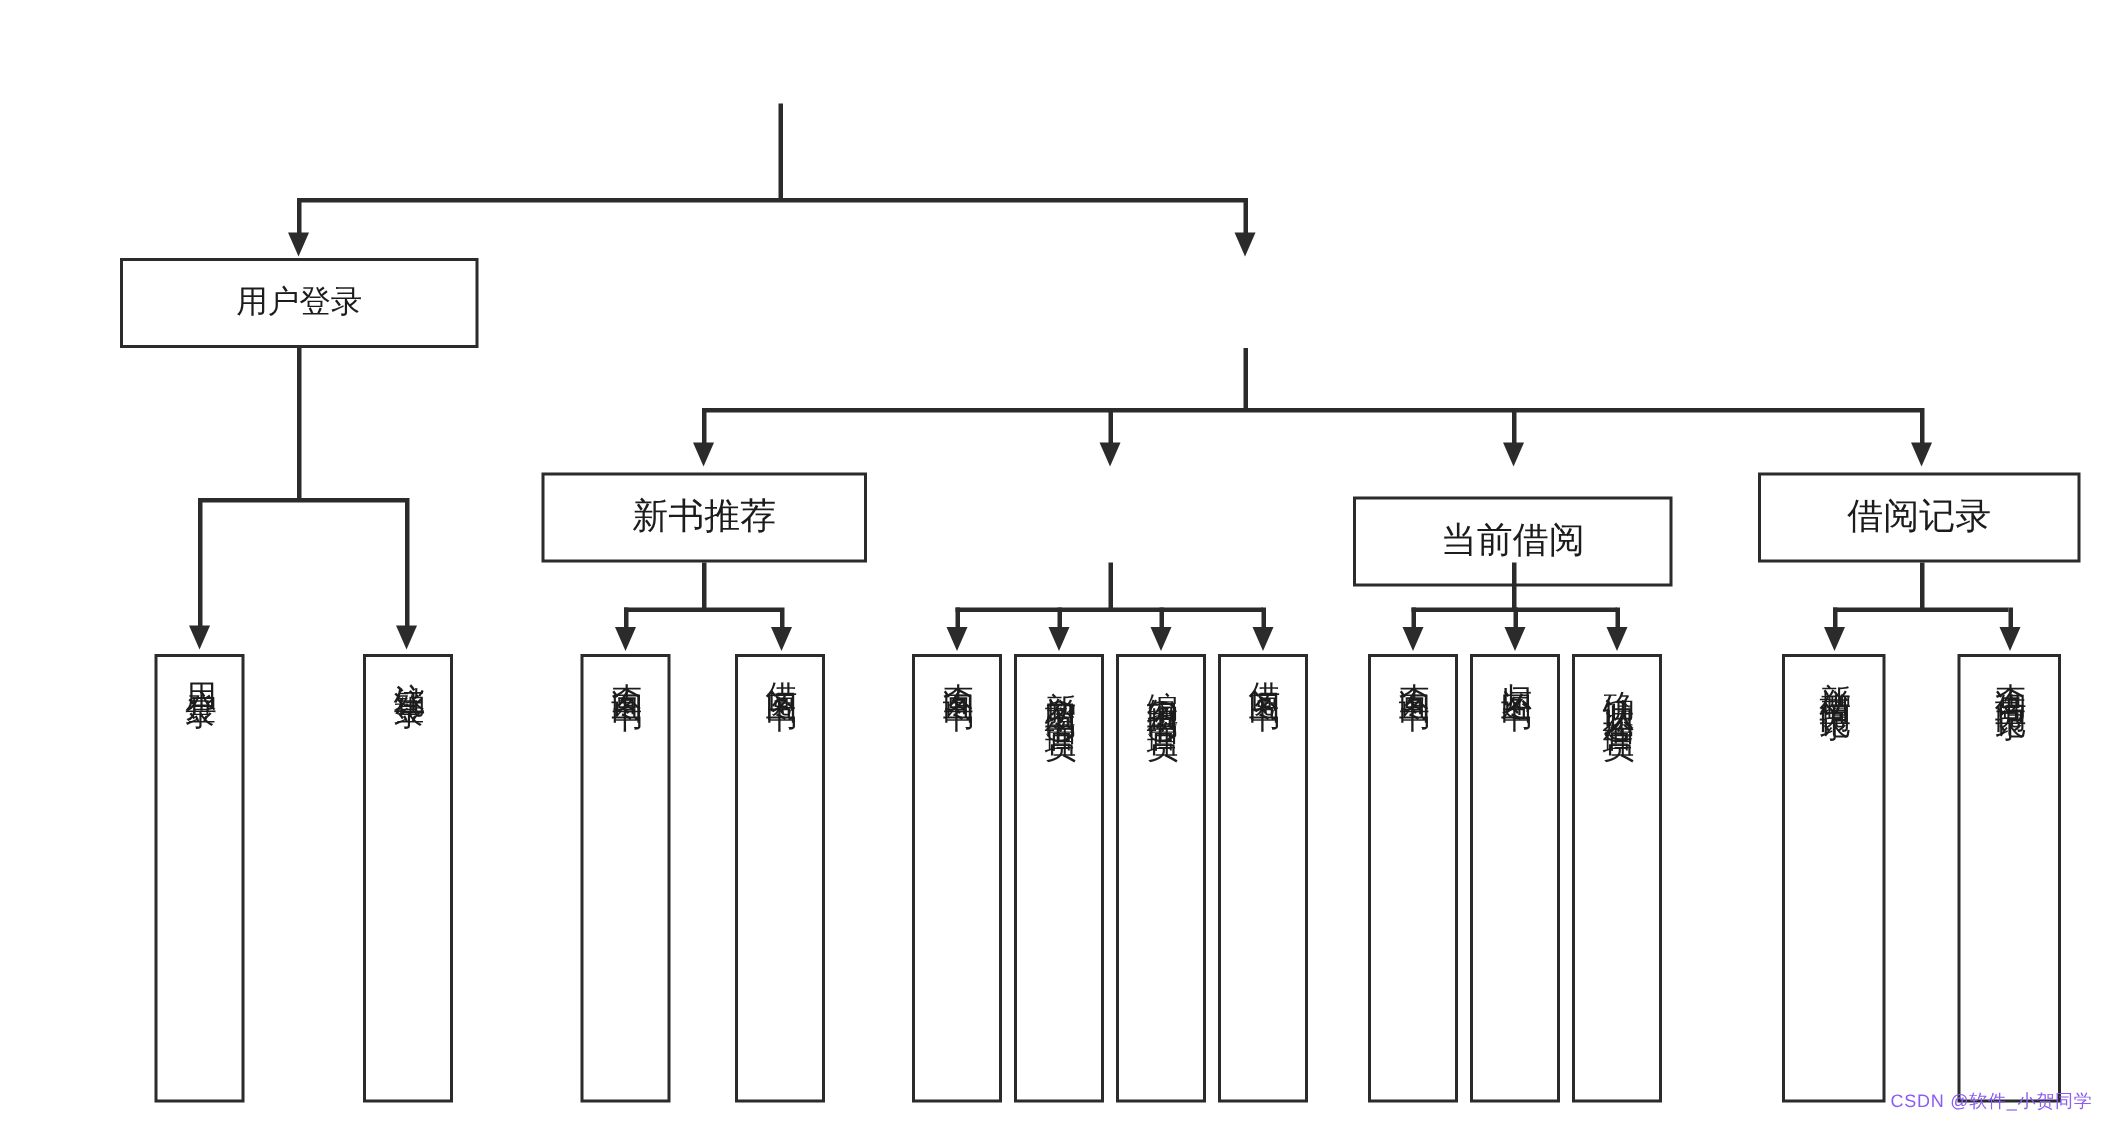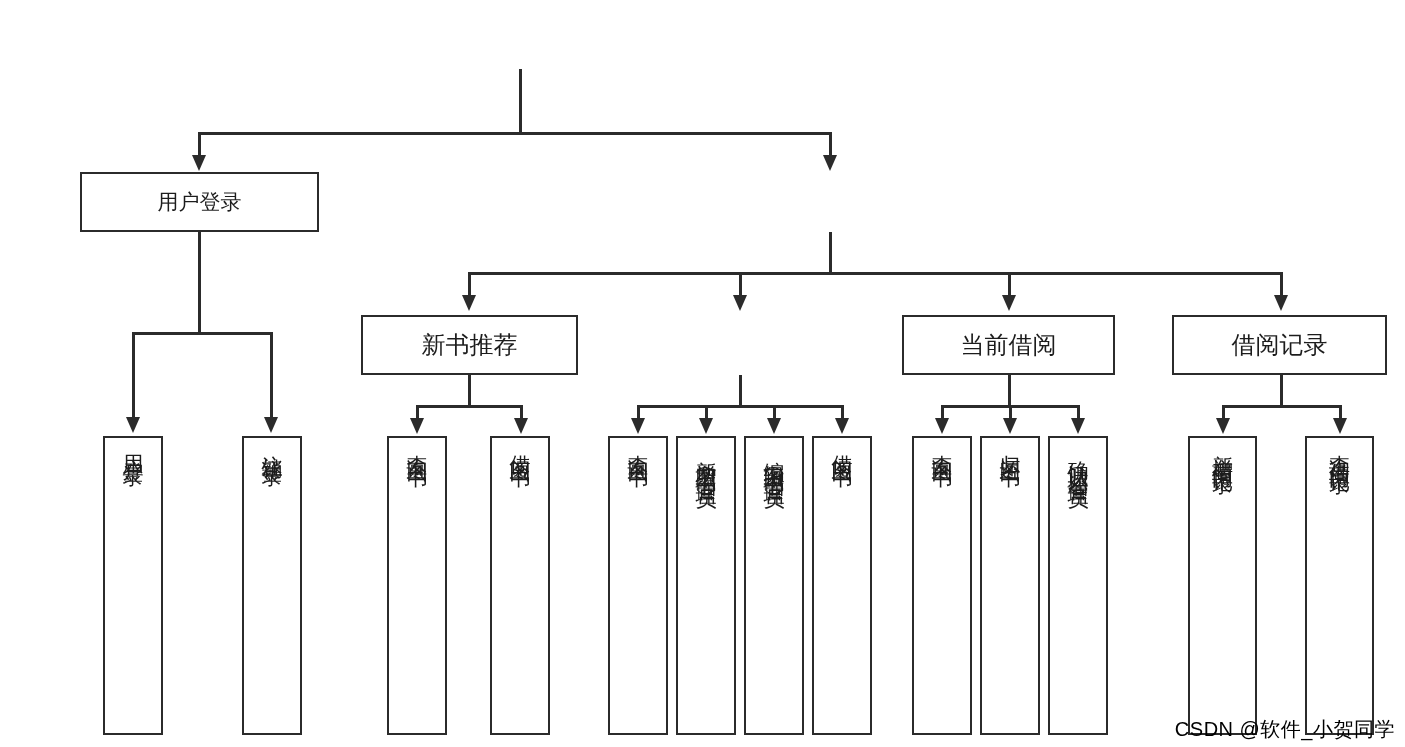--- a/index.html
+++ b/index.html
@@ -77,22 +77,22 @@
     width:0;height:0;
     border-left:7px solid transparent;
     border-right:7px solid transparent;
     border-top:16px solid #2b2b2b;
   }
   
   #watermark{
     position:absolute;
     right:10px;
     bottom:4px;
-    font-size:20px;
-    color:#000000;
+    font-size:12px;
+    color:#8b5cf6;
     letter-spacing:0.5px;
     user-select:none;
     white-space:nowrap;
   }
 </style>
 </head>
 <body>
 
 <div id="canvas">
 
@@ -122,21 +122,21 @@
   <div class="vline" style="left:739px;top:272px;height:25px;"></div>
   <div class="arrow" style="left:733px;top:295px;"></div>
   <div class="vline" style="left:1008px;top:272px;height:25px;"></div>
   <div class="arrow" style="left:1002px;top:295px;"></div>
   <div class="vline" style="left:1280px;top:272px;height:25px;"></div>
   <div class="arrow" style="left:1274px;top:295px;"></div>
 
   <div class="node lvl2" id="node-new-book-rec" style="left:361px;top:315px;width:217px;">
     <span class="label">新书推荐</span>
   </div>
-  <div class="node lvl2" id="node-current-borrow" style="left:902px;top:315px;width:213px;">
+  <div class="node lvl2" id="node-current-borrow" style="left:902px;top:331px;width:213px;">
     <span class="label">当前借阅</span>
   </div>
   <div class="node lvl2" id="node-borrow-records" style="left:1172px;top:315px;width:215px;">
     <span class="label">借阅记录</span>
   </div>
 
   <div class="vline" style="left:468px;top:375px;height:32px;"></div>
   <div class="hline" style="left:416px;top:405px;width:104px;"></div>
   <div class="vline" style="left:416px;top:405px;height:15px;"></div>
   <div class="arrow" style="left:410px;top:418px;"></div>

